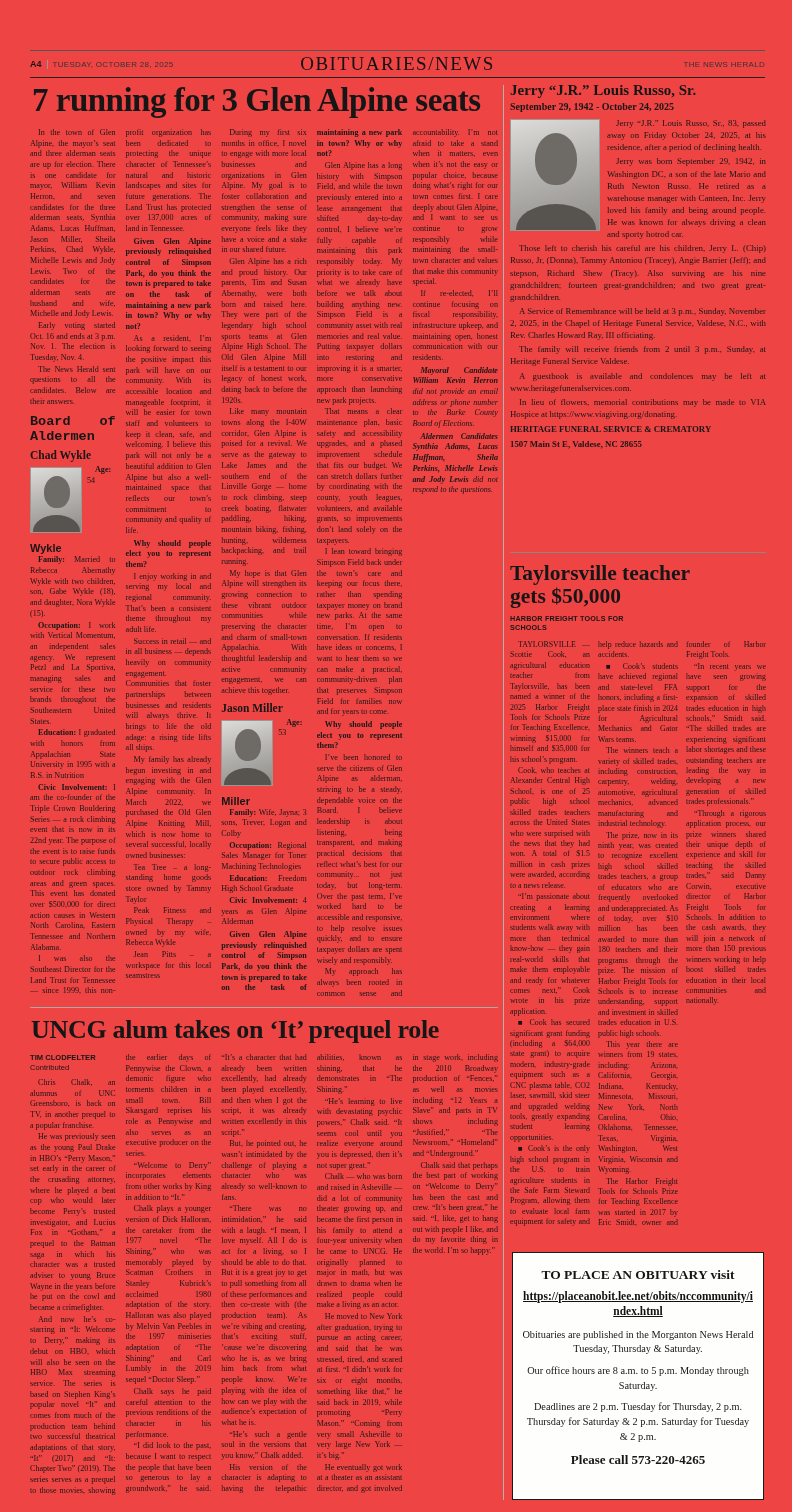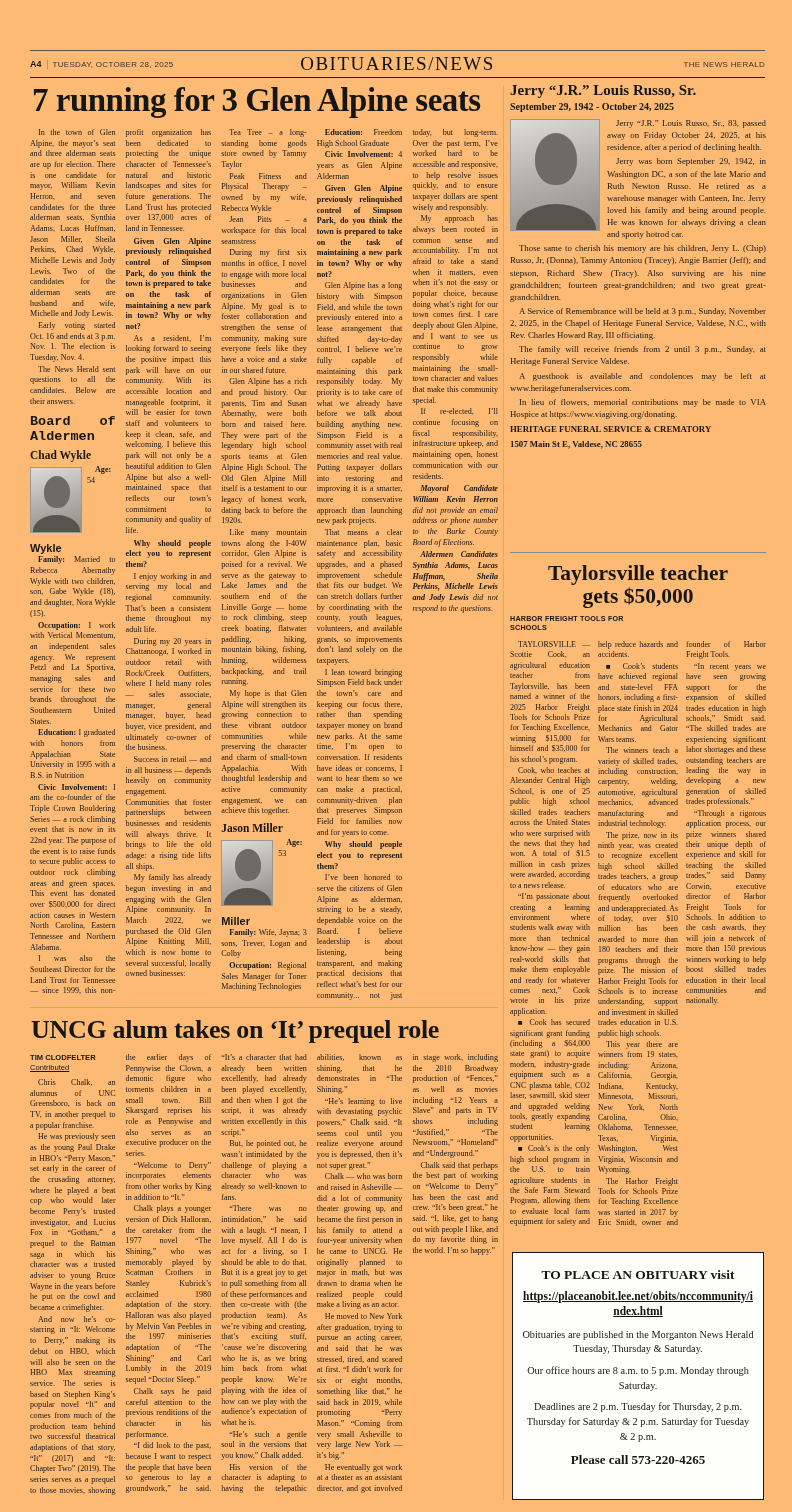--- a/index.html
+++ b/index.html
@@ -1,17 +1,17 @@
 <!DOCTYPE html>
 <html><head>
 <meta charset="utf-8">
 <style>
   html,body{margin:0;padding:0;}
   body{width:792px;height:1512px;background:#d8d6d2;}
-  .page{position:relative;width:792px;height:1512px;background:#fdba74;font-family:"Liberation Serif",serif;color:#161616;overflow:hidden;}
+  .page{position:relative;width:792px;height:1512px;background:#ef4444;font-family:"Liberation Serif",serif;color:#161616;overflow:hidden;}
 
   
   .masthead{position:absolute;left:30px;right:27px;top:50px;height:26px;border-top:1px solid #555;border-bottom:1.5px solid #222;display:flex;align-items:center;justify-content:space-between;}
   .mh-left{font-family:"Liberation Sans",sans-serif;font-size:8px;white-space:nowrap;}
   .mh-left .pg{font-weight:bold;margin-right:5px;font-size:9px;}
   .mh-left .dt{border-left:1px solid #999;padding-left:5px;color:#333;letter-spacing:.3px;}
   .mh-center{position:absolute;left:50%;transform:translateX(-50%);font-size:19px;letter-spacing:1.5px;color:#111;}
   .mh-right{font-family:"Liberation Sans",sans-serif;font-size:8px;color:#333;letter-spacing:.3px;}
 
   .v-rule{position:absolute;left:503px;top:85px;height:1415px;width:1px;background:#b3b1ad;}
@@ -19,21 +19,21 @@
   
   .news-body{text-align:justify;}
   .news-body p{margin:0 0 1px;text-indent:8px;line-height:1.32;}
   .news-body p.q{font-weight:bold;margin-top:2px;}
   .news-body p.note{font-style:italic;margin-top:2px;}
   .news-body p.note b{font-style:italic;}
   .news-body h3{text-indent:0;}
   .h-sec{font-size:13.5px;font-weight:bold;margin:7px 0 5px;font-family:Liberation Mono, monospace;}
   .h-sub{font-size:11.5px;font-weight:bold;margin:5px 0 4px;}
   .news-body p.byline-name{font-family:"Liberation Sans",sans-serif;font-weight:bold;font-size:7.6px;text-indent:0;text-align:left;margin:0;}
-  .news-body p.byline-role{font-family:"Liberation Sans",sans-serif;font-size:7.6px;text-indent:0;text-align:left;margin:0 0 5px;text-decoration:underline;}
+  .news-body p.byline-role{font-family:"Liberation Sans",sans-serif;font-size:7.6px;text-indent:0;text-align:left;margin:0 0 5px;}
 
   
   .headshot{float:left;width:52px;margin:2px 5px 1px 0;}
   .headshot .pic{display:block;width:52px;height:66px;background:linear-gradient(165deg,#dddcd9 0%,#b7b5b1 45%,#8e8c88 100%);position:relative;overflow:hidden;border:1px solid #9a9894;box-sizing:border-box;}
   .headshot .pic::before{content:"";position:absolute;top:8px;left:13px;width:26px;height:32px;border-radius:50% 50% 46% 46%;background:#6e6a66;}
   .headshot .pic::after{content:"";position:absolute;bottom:-15px;left:2px;width:47px;height:32px;border-radius:50% 50% 0 0;background:#57534f;}
   .headshot .cap{display:block;font-family:"Liberation Sans",sans-serif;font-size:11px;font-weight:bold;padding-top:9px;text-align:left;}
   .headshot.lg{width:90px;margin:2px 7px 2px 0;}
   .headshot.lg .pic{width:90px;height:112px;}
   .headshot.lg .pic::before{top:13px;left:24px;width:42px;height:52px;}
@@ -52,21 +52,21 @@
   .right-region{position:absolute;left:510px;top:82px;width:256px;}
   .obit-name{font-size:15px;font-weight:bold;margin:0 0 2px;}
   .obit-dates{font-size:10px;font-weight:bold;margin:0 0 5px;}
   .obit-body{font-size:8.8px;}
   .obit-body p{line-height:1.38;margin-bottom:2px;text-indent:9px;overflow-wrap:break-word;}
   .obit-body p.fh{font-weight:bold;text-indent:0;margin:3px 0 0;}
 
   .right-rule{position:absolute;top:470px;left:0;width:256px;height:1px;background:#8b8986;}
 
   .tay{position:absolute;top:480px;left:0;width:256px;}
-  .tay-headline{font-size:21.5px;font-weight:bold;line-height:1.06;margin:0 0 6px;text-align:center;}
+  .tay-headline{font-size:21.5px;font-weight:bold;line-height:1.06;margin:0 0 6px;}
   .hl-line{display:block;}
   .tay-byline{font-family:"Liberation Sans",sans-serif;font-weight:bold;font-size:7.2px;line-height:1.35;max-width:140px;letter-spacing:.2px;margin:0 0 7px;}
   .tay-body{column-count:3;column-gap:8px;column-fill:auto;height:592px;font-size:7.9px;overflow:hidden;}
 
   .obit-box{position:absolute;top:1170px;left:2px;width:252px;height:248px;border:1.5px solid #1a1a1a;box-sizing:border-box;background:#fefefc;text-align:center;padding:14px 9px;}
   .ob-title{font-size:13.5px;font-weight:bold;margin-bottom:6px;}
   .ob-url{display:block;font-size:11.5px;font-weight:bold;text-decoration:underline;color:#111;line-height:1.3;overflow-wrap:anywhere;margin-bottom:9px;}
   .ob-lines p{font-size:10.3px;line-height:1.42;margin:0 0 7px;text-indent:0;text-align:center;}
   .ob-phone{font-size:13px;font-weight:bold;margin-top:8px;}
 </style>
@@ -102,21 +102,20 @@
           <p class="lbl"><b>Age:</b> 54</p>
           <p class="lbl"><b>Family:</b> Married to Rebecca Abernathy Wykle with two children, son, Gabe Wykle (18), and daughter, Nora Wykle (15).</p>
           <p class="lbl"><b>Occupation:</b> I work with Vertical Momentum, an independent sales agency. We represent Petzl and La Sportiva, managing sales and service for these two brands throughout the Southeastern United States.</p>
           <p class="lbl"><b>Education:</b> I graduated with honors from Appalachian State University in 1995 with a B.S. in Nutrition</p>
           <p class="lbl"><b>Civic Involvement:</b> I am the co-founder of the Triple Crown Bouldering Series — a rock climbing event that is now in its 22nd year. The purpose of the event is to raise funds to secure public access to outdoor rock climbing areas and green spaces. This event has donated over $500,000 for direct action causes in Western North Carolina, Eastern Tennessee and Northern Alabama.</p>
           <p class="">I was also the Southeast Director for the Land Trust for Tennessee — since 1999, this non-profit organization has been dedicated to protecting the unique character of Tennessee’s natural and historic landscapes and sites for future generations. The Land Trust has protected over 137,000 acres of land in Tennessee.</p>
           <p class="q">Given Glen Alpine previously relinquished control of Simpson Park, do you think the town is prepared to take on the task of maintaining a new park in town? Why or why not?</p>
           <p class="">As a resident, I’m looking forward to seeing the positive impact this park will have on our community. With its accessible location and manageable footprint, it will be easier for town staff and volunteers to keep it clean, safe, and welcoming. I believe this park will not only be a beautiful addition to Glen Alpine but also a well-maintained space that reflects our town’s commitment to community and quality of life.</p>
           <p class="q">Why should people elect you to represent them?</p>
           <p class="">I enjoy working in and serving my local and regional community. That’s been a consistent theme throughout my adult life.</p>
-          <p class="">During my 20 years in Chattanooga, I worked in outdoor retail with Rock/Creek Outfitters, where I held many roles — sales associate, manager, general manager, buyer, head buyer, vice president, and ultimately co-owner of the business.</p>
           <p class="">Success in retail — and in all business — depends heavily on community engagement. Communities that foster partnerships between businesses and residents will always thrive. It brings to life the old adage: a rising tide lifts all ships.</p>
           <p class="">My family has already begun investing in and engaging with the Glen Alpine community. In March 2022, we purchased the Old Glen Alpine Knitting Mill, which is now home to several successful, locally owned businesses:</p>
           <p class="">Tea Tree – a long-standing home goods store owned by Tammy Taylor</p>
           <p class="">Peak Fitness and Physical Therapy – owned by my wife, Rebecca Wykle</p>
           <p class="">Jean Pitts – a workspace for this local seamstress</p>
           <p class="">During my first six months in office, I novel to engage with more local businesses and organizations in Glen Alpine. My goal is to foster collaboration and strengthen the sense of community, making sure everyone feels like they have a voice and a stake in our shared future.</p>
           <p class="">Glen Alpine has a rich and proud history. Our parents, Tim and Susan Abernathy, were both born and raised here. They were part of the legendary high school sports teams at Glen Alpine High School. The Old Glen Alpine Mill itself is a testament to our legacy of honest work, dating back to before the 1920s.</p>
           <p class="">Like many mountain towns along the I-40W corridor, Glen Alpine is poised for a revival. We serve as the gateway to Lake James and the southern end of the Linville Gorge — home to rock climbing, steep creek boating, flatwater paddling, hiking, mountain biking, fishing, hunting, wilderness backpacking, and trail running.</p>
           <p class="">My hope is that Glen Alpine will strengthen its growing connection to these vibrant outdoor communities while preserving the character and charm of small-town Appalachia. With thoughtful leadership and active community engagement, we can achieve this together.</p>
           <h3 class="h-sub">Jason Miller</h3>
@@ -172,21 +171,21 @@
 
     <article class="obit">
       <h2 class="obit-name">Jerry “J.R.” Louis Russo, Sr.</h2>
       <div class="obit-dates">September 29, 1942 - October 24, 2025</div>
       <div class="obit-body news-body">
           <span class="headshot lg">
             <span class="pic"></span>
           </span>
           <p class="">Jerry “J.R.” Louis Russo, Sr., 83, passed away on Friday October 24, 2025, at his residence, after a period of declining health.</p>
           <p class="">Jerry was born September 29, 1942, in Washington DC, a son of the late Mario and Ruth Newton Russo. He retired as a warehouse manager with Canteen, Inc. Jerry loved his family and being around people. He was known for always driving a clean and sporty hotrod car.</p>
-          <p class="">Those same to cherish his memory are his children, Jerry L. (Chip) Russo, Jr, (Donna), Tammy Antoniou (Tracey), Angie Barrier (Jeff); and stepson, Richard Shew (Tracy). Also surviving are his nine grandchildren; fourteen great-grandchildren; and two great great-grandchildren.</p>
+          <p class="">Those left to cherish his careful are his children, Jerry L. (Chip) Russo, Jr, (Donna), Tammy Antoniou (Tracey), Angie Barrier (Jeff); and stepson, Richard Shew (Tracy). Also surviving are his nine grandchildren; fourteen great-grandchildren; and two great great-grandchildren.</p>
           <p class="">A Service of Remembrance will be held at 3 p.m., Sunday, November 2, 2025, in the Chapel of Heritage Funeral Service, Valdese, N.C., with Rev. Charles Howard Ray, III officiating.</p>
           <p class="">The family will receive friends from 2 until 3 p.m., Sunday, at Heritage Funeral Service Valdese.</p>
           <p class="">A guestbook is available and condolences may be left at www.heritagefuneralservices.com.</p>
           <p class="">In lieu of flowers, memorial contributions may be made to VIA Hospice at https://www.viagiving.org/donating.</p>
           <p class="fh">HERITAGE FUNERAL SERVICE &amp; CREMATORY</p>
           <p class="fh">1507 Main St E, Valdese, NC 28655</p>
         </div>
     </article>
 
     <div class="right-rule"></div>

